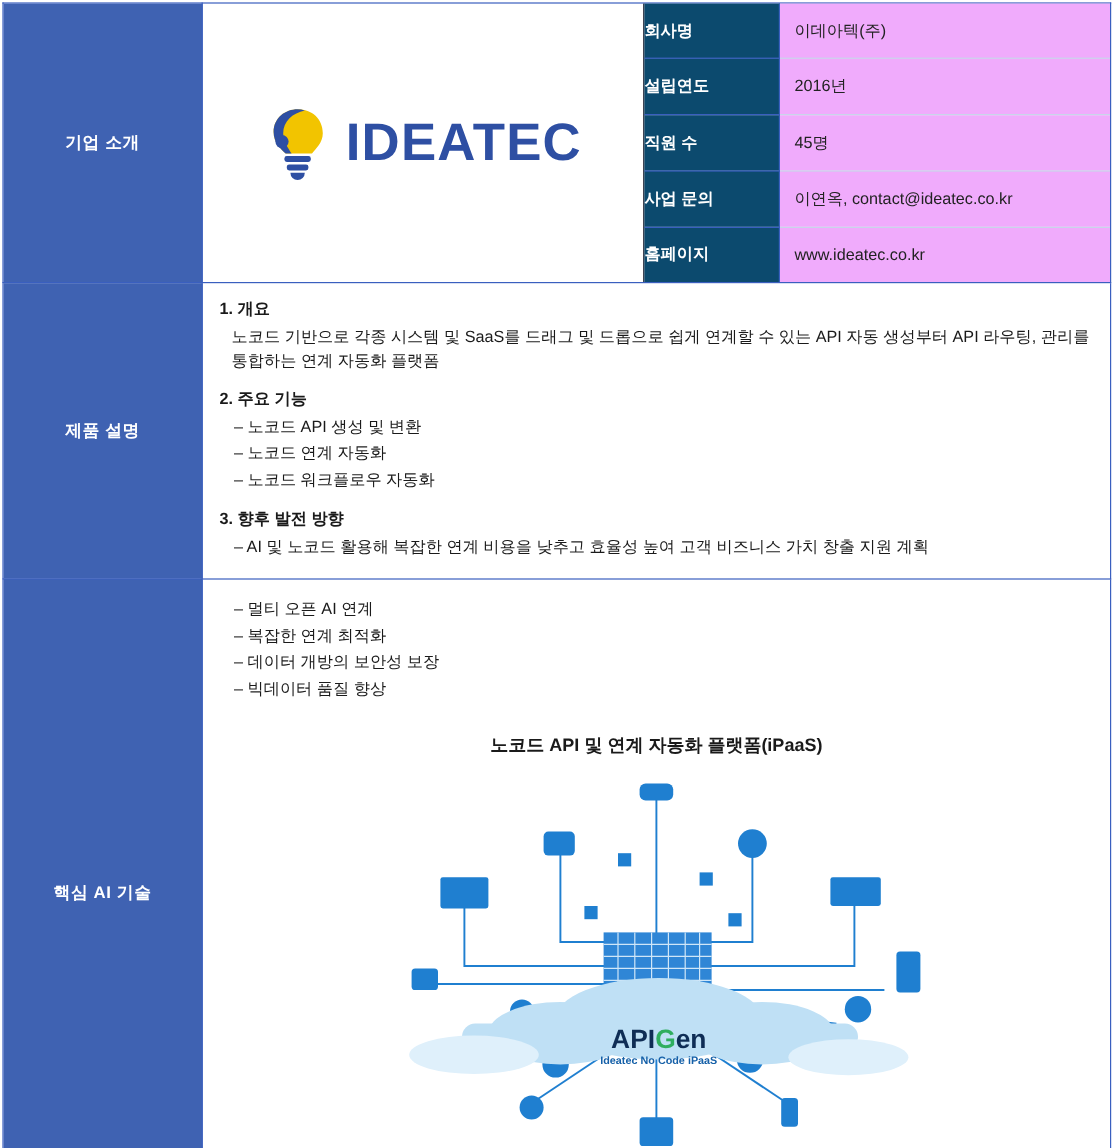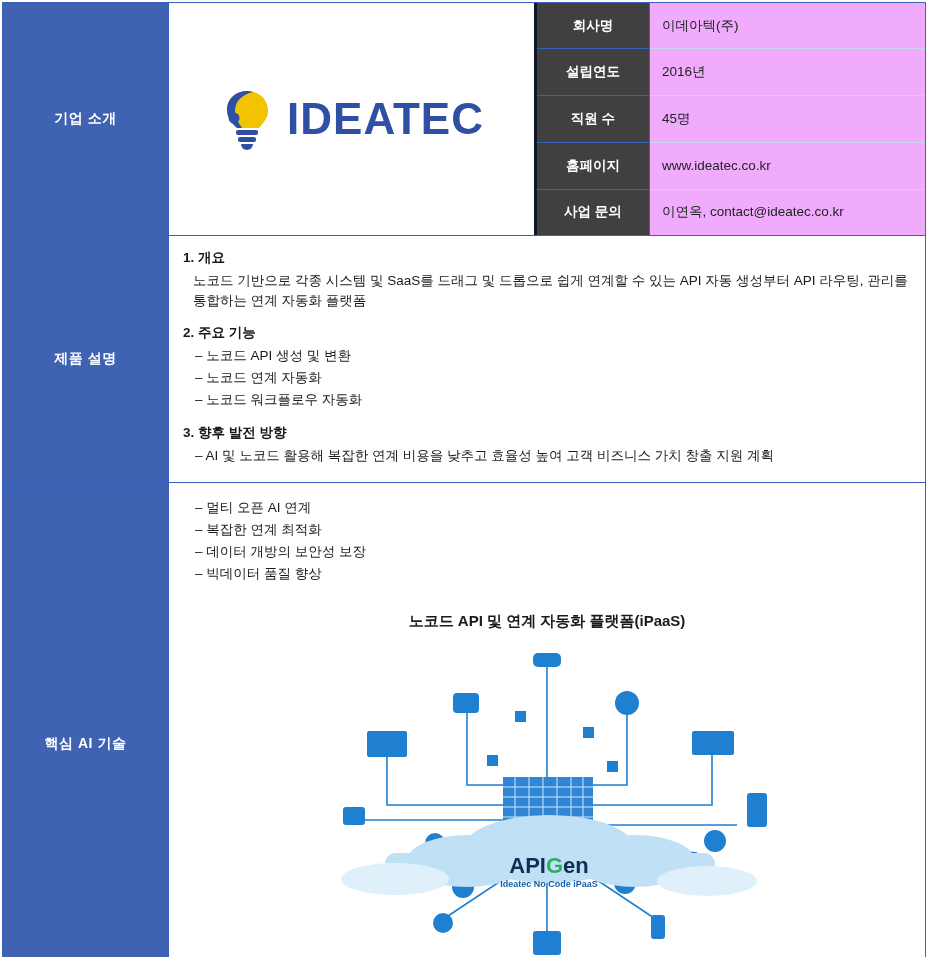--- a/index.html
+++ b/index.html
@@ -49,21 +49,21 @@
   .intro-wrap {
     display: flex;
     align-items: stretch;
     height: 232px;
   }
   .logo-box {
     width: 368px;
     display: flex;
     align-items: center;
     justify-content: center;
-    border-right: 3px solid #0f172a;
+    border-right: 1px solid #0f172a;
     box-sizing: border-box;
   }
   .logo-inner {
     display: flex;
     align-items: center;
     gap: 14px;
   }
   .logo-mark {
     width: 54px;
     height: 62px;
@@ -82,24 +82,23 @@
     table-layout: fixed;
   }
   .info-table td {
     border: 1px solid #c9d4ea;
     height: 33px;
     font-size: 13.5px;
     padding: 0 12px;
   }
   .info-table td.k {
     width: 112px;
-    background: #404040;
+    background: #0c4a6e;
     color: #ffffff;
     font-weight: bold;
-    text-align: center;
     padding: 0;
     border-color: #3a5fbf;
     margin-left: 36px;
   }
   .info-table td.v {
     background: #f0abfc;
     color: #222;
   }
   .info-table tr:first-child td { border-top: none; }
   .info-table tr:last-child td { border-bottom: none; }
@@ -201,26 +200,26 @@
                 </tr>
                 <tr>
                   <td class="k">설립연도</td>
                   <td class="v">2016년</td>
                 </tr>
                 <tr>
                   <td class="k">직원 수</td>
                   <td class="v">45명</td>
                 </tr>
                 <tr>
+                  <td class="k">사업 문의</td>
+                  <td class="v">이연옥, contact@ideatec.co.kr</td>
+                </tr>
+                <tr>
                   <td class="k">홈페이지</td>
                   <td class="v">www.ideatec.co.kr</td>
-                </tr>
-                <tr>
-                  <td class="k">사업 문의</td>
-                  <td class="v">이연옥, contact@ideatec.co.kr</td>
                 </tr>
               </tbody>
             </table>
           </div>
         </td>
       </tr>
 
 
       <tr>
         <td class="rowlabel">제품 설명</td>

